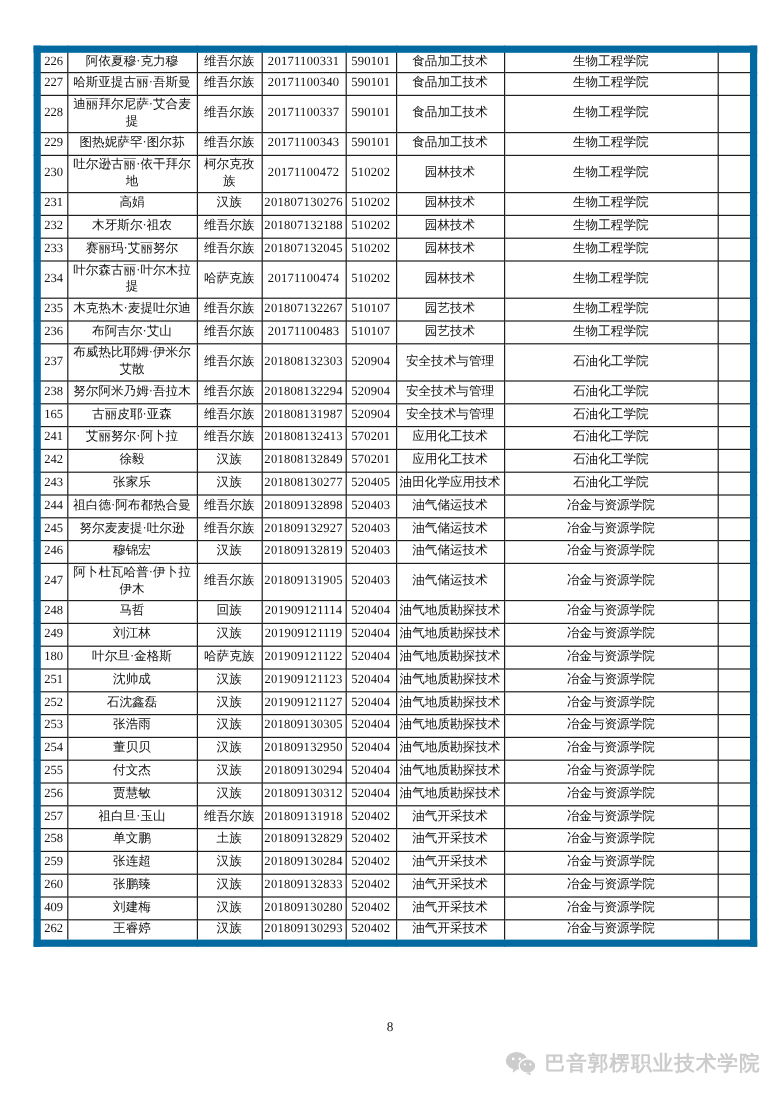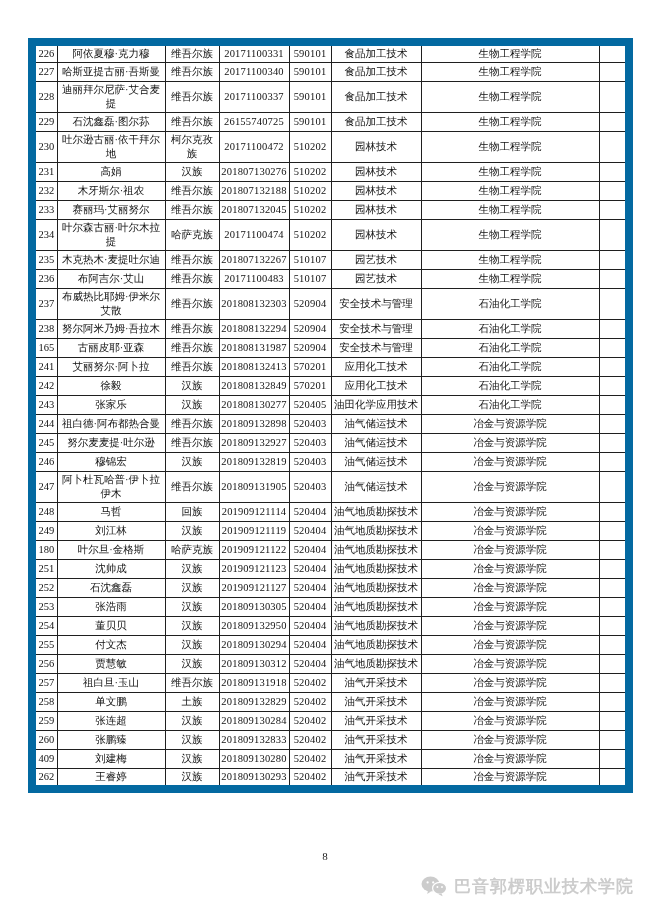--- a/index.html
+++ b/index.html
@@ -11,21 +11,21 @@
     overflow:hidden;
     font-family:"Liberation Serif","DejaVu Serif",serif;
   }
   table.student-table {
     position:absolute;
     left:28px;
     top:38px;
     width:597px;
     border-collapse:collapse;
     table-layout:fixed;
-    border:8px solid #0369a1;
+    border:6px solid #0369a1;
   }
   table.student-table td {
     border:1px solid #1f1f1f;
     text-align:center;
     vertical-align:middle;
     font-size:10.5px;
     line-height:14px;
     padding:1px 1px;
     color:#111111;
     word-break:break-all;
@@ -100,23 +100,23 @@
           <td class="c1">迪丽拜尔尼萨·艾合麦提</td>
           <td class="c2">维吾尔族</td>
           <td class="c3">20171100337</td>
           <td class="c4">590101</td>
           <td class="c5">食品加工技术</td>
           <td class="c6">生物工程学院</td>
           <td class="c7"></td>
         </tr>
         <tr>
           <td class="c0">229</td>
-          <td class="c1">石沈鑫磊·图尔荪</td>
-          <td class="c2">维吾尔族</td>
-          <td class="c3">26155740725</td>
+          <td class="c1">图热妮萨罕·图尔荪</td>
+          <td class="c2">维吾尔族</td>
+          <td class="c3">20171100343</td>
           <td class="c4">590101</td>
           <td class="c5">食品加工技术</td>
           <td class="c6">生物工程学院</td>
           <td class="c7"></td>
         </tr>
         <tr>
           <td class="c0">230</td>
           <td class="c1">吐尔逊古丽·依干拜尔地</td>
           <td class="c2">柯尔克孜族</td>
           <td class="c3">20171100472</td>

